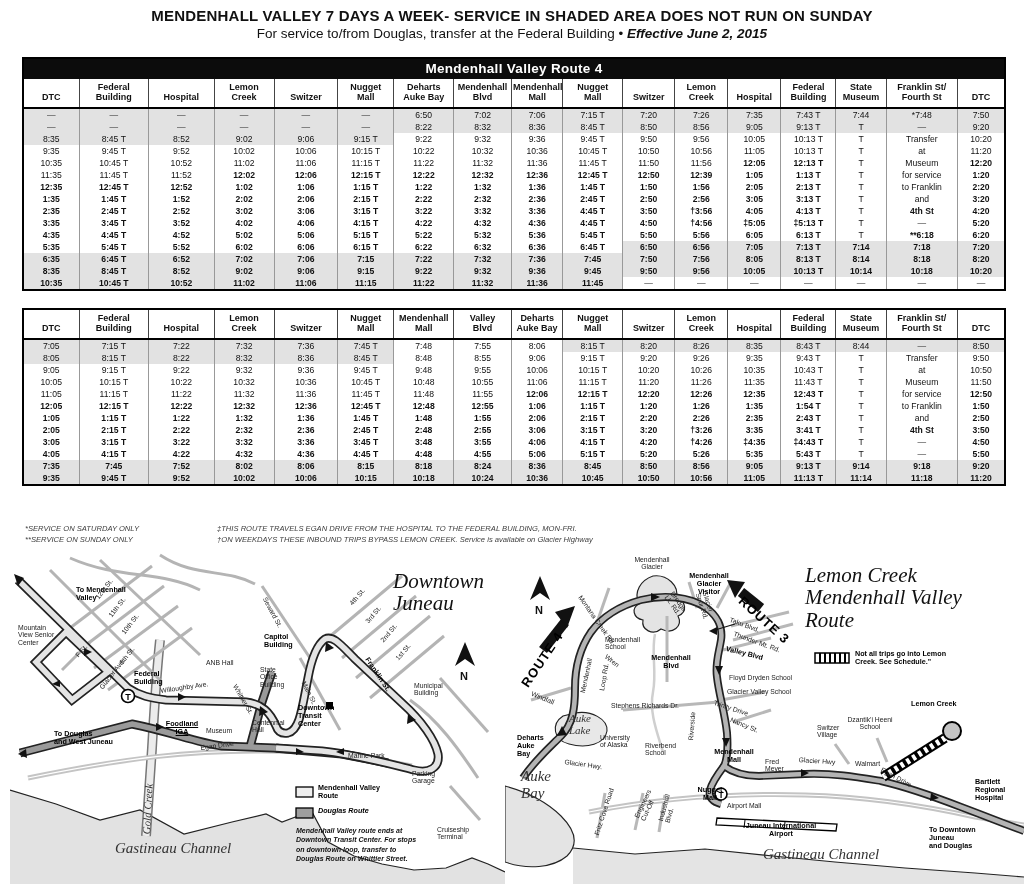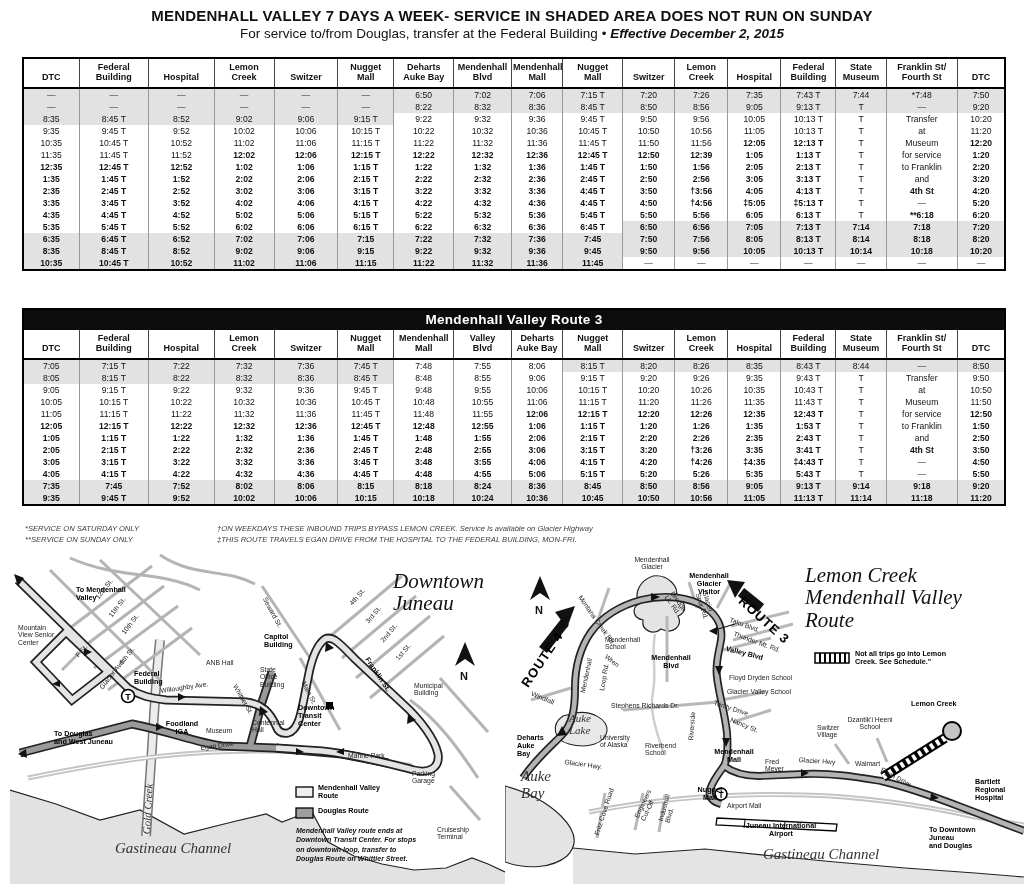--- a/index.html
+++ b/index.html
@@ -41,24 +41,25 @@
   .c-note{font-size:7px;font-weight:bold;font-style:italic;line-height:1.35}
   .c-cmp{font-size:11px;font-weight:bold}
 </style>
 </head>
 <body>
 
 <header class="hdr">
   <h1>MENDENHALL VALLEY 7 DAYS A WEEK- SERVICE IN SHADED AREA DOES NOT RUN ON SUNDAY</h1>
   <p><span>For service to/from Douglas, transfer at the Federal Building</span>
      <span>•</span>
-     <span class="eff">Effective December 2, 2015</span></p>
+     <span class="eff">Effective June 2, 2015</span></p>
 </header>
 
 <section class="tblwrap" id="t4wrap">
+  <div class="tbar">Mendenhall Valley Route 4</div>
   <table id="t4">
       <colgroup>
         <col style="width: 5.7%;">
         <col style="width: 7.2%;">
         <col style="width: 6.8%;">
         <col style="width: 6.2%;">
         <col style="width: 6.6%;">
         <col style="width: 5.8%;">
         <col style="width: 6.2%;">
         <col style="width: 6%;">
@@ -377,21 +378,20 @@
           <td class="dash">—</td>
           <td class="dash">—</td>
           <td class="dash">—</td>
           <td class="dash">—</td>
         </tr>
       </tbody>
     </table>
 </section>
 
 <section class="tblwrap" id="t3wrap">
-  <div class="tbar">Mendenhall Valley Route 3</div>
   <table id="t3">
       <colgroup>
         <col style="width: 5.7%;">
         <col style="width: 7.2%;">
         <col style="width: 6.8%;">
         <col style="width: 6.2%;">
         <col style="width: 6.6%;">
         <col style="width: 5.8%;">
         <col style="width: 6.2%;">
         <col style="width: 6%;">
@@ -529,21 +529,21 @@
           <td class="b">12:32</td>
           <td class="b">12:36</td>
           <td class="b">12:45 T</td>
           <td class="b">12:48</td>
           <td class="b">12:55</td>
           <td class="b">1:06</td>
           <td class="b">1:15 T</td>
           <td class="b">1:20</td>
           <td class="b">1:26</td>
           <td class="b">1:35</td>
-          <td class="b">1:53 T</td>
+          <td class="b">1:54 T</td>
           <td>T</td>
           <td>to Franklin</td>
           <td class="b">1:50</td>
         </tr>
         <tr>
           <td class="b">1:05</td>
           <td class="b">1:15 T</td>
           <td class="b">1:22</td>
           <td class="b">1:32</td>
           <td class="b">1:36</td>
@@ -658,22 +658,22 @@
       </tbody>
     </table>
 </section>
 
 <div class="fnotes">
   <div class="fn1">
     <div>*SERVICE ON SATURDAY ONLY</div>
     <div>**SERVICE ON SUNDAY ONLY</div>
   </div>
   <div class="fn2">
+    <div>‡THIS ROUTE TRAVELS EGAN DRIVE FROM THE HOSPITAL TO THE FEDERAL BUILDING, MON-FRI.</div>
     <div>†ON WEEKDAYS THESE INBOUND TRIPS BYPASS LEMON CREEK. Service is available on Glacier Highway</div>
-    <div>‡THIS ROUTE TRAVELS EGAN DRIVE FROM THE HOSPITAL TO THE FEDERAL BUILDING, MON-FRI.</div>
   </div>
 </div>
 
 <div class="map" id="mapL">
 <svg width="495" height="334" viewBox="0 0 495 334">
 
   <path d="M0,240 L46,254 L90,270 L130,260 L174,284 L222,272 L256,264 L272,272 L288,266 L302,262 L318,292 L344,306 L372,314 L404,320 L436,318 L462,308 L478,314 L495,322 L495,334 L0,334 Z" fill="#e2e2e2"></path>
   <path d="M0,240 L46,254 L90,270 L130,260 L174,284 L222,272 L256,264 L272,272 L288,266 L302,262 L318,292 L344,306 L372,314 L404,320 L436,318 L462,308 L478,314 L495,322" fill="none" stroke="#222" stroke-width="1.2"></path>
 
   <g>
@@ -777,34 +777,34 @@
     <div class="ml c-pl" style="left: 360px; top: 106px; transform: rotate(56deg);">Franklin St.</div>
     <div class="ml c-rd" style="left: 404px; top: 132px;">Municipal
 Building</div>
     <div class="ml c-pl" style="left: 288px; top: 154px;">Downtown
 Transit
 Center</div>
     <div class="ml c-rd" style="left: 242px; top: 169px;">Centennial
 Hall</div>
     <div class="ml c-pl" style="left: 44px; top: 180px;">To Douglas
 and West Juneau</div>
-    <div class="ml c-pl" style="left: 152px; top: 170px; width: 40px; text-align: center;">Foodland
+    <div class="ml c-pl" style="left: 152px; top: 170px; width: 40px; text-align: center; text-decoration: underline;">Foodland
 IGA</div>
     <div class="ml c-rd" style="left: 196px; top: 177px;">Museum</div>
     <div class="ml c-rd" style="left: 190px; top: 194px; transform: rotate(-7deg);">Egan Drive</div>
     <div class="ml c-rd" style="left: 338px; top: 202px;">Marine Park</div>
     <div class="ml c-rd" style="left: 402px; top: 220px;">Parking
 Garage</div>
     <div class="ml c-rd" style="left: 427px; top: 276px;">Cruiseship
 Terminal</div>
     <div class="ml c-wa2" style="left: 130px; top: 284px; transform: rotate(-87deg);">Gold Creek</div>
     <div class="ml c-wa" style="left: 105px; top: 290px;">Gastineau Channel</div>
     <div class="ml c-pl" style="left: 308px; top: 234px;">Mendenhall Valley
 Route</div>
-    <div class="ml c-pl" style="left: 308px; top: 257px;">Douglas Route</div>
+    <div class="ml c-pl" style="left: 308px; top: 257px; font-style: italic;">Douglas Route</div>
     <div class="ml c-note" style="left: 286px; top: 276px;">Mendenhall Valley route ends at
 Downtown Transit Center.  For stops
 on downtown loop, transfer to
 Douglas Route on Whittier Street.</div>
     <div class="ml c-cmp" style="left: 450px; top: 120px;">N</div>
   </div>
 
 <div class="map" id="mapR">
 <svg width="519" height="334" viewBox="0 0 519 334">
 

